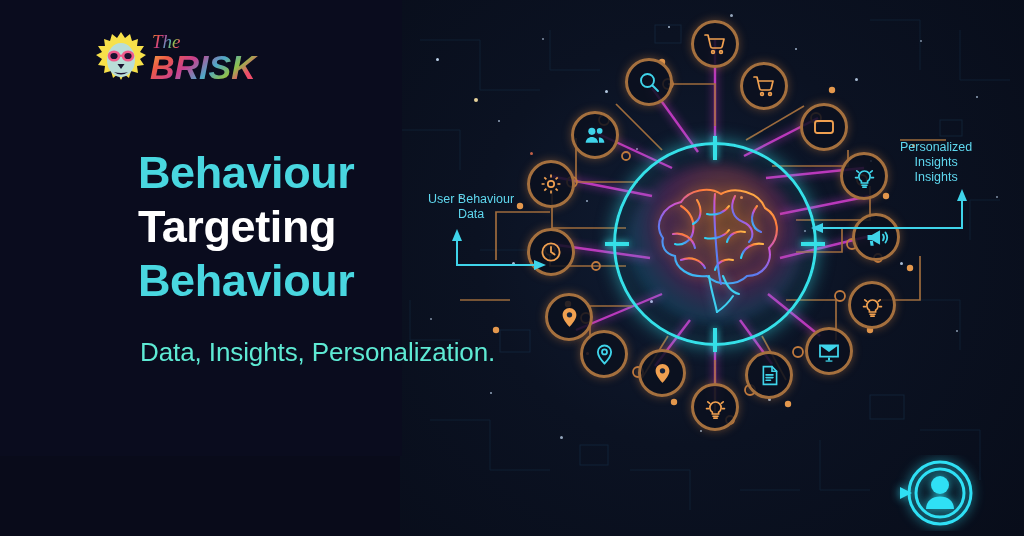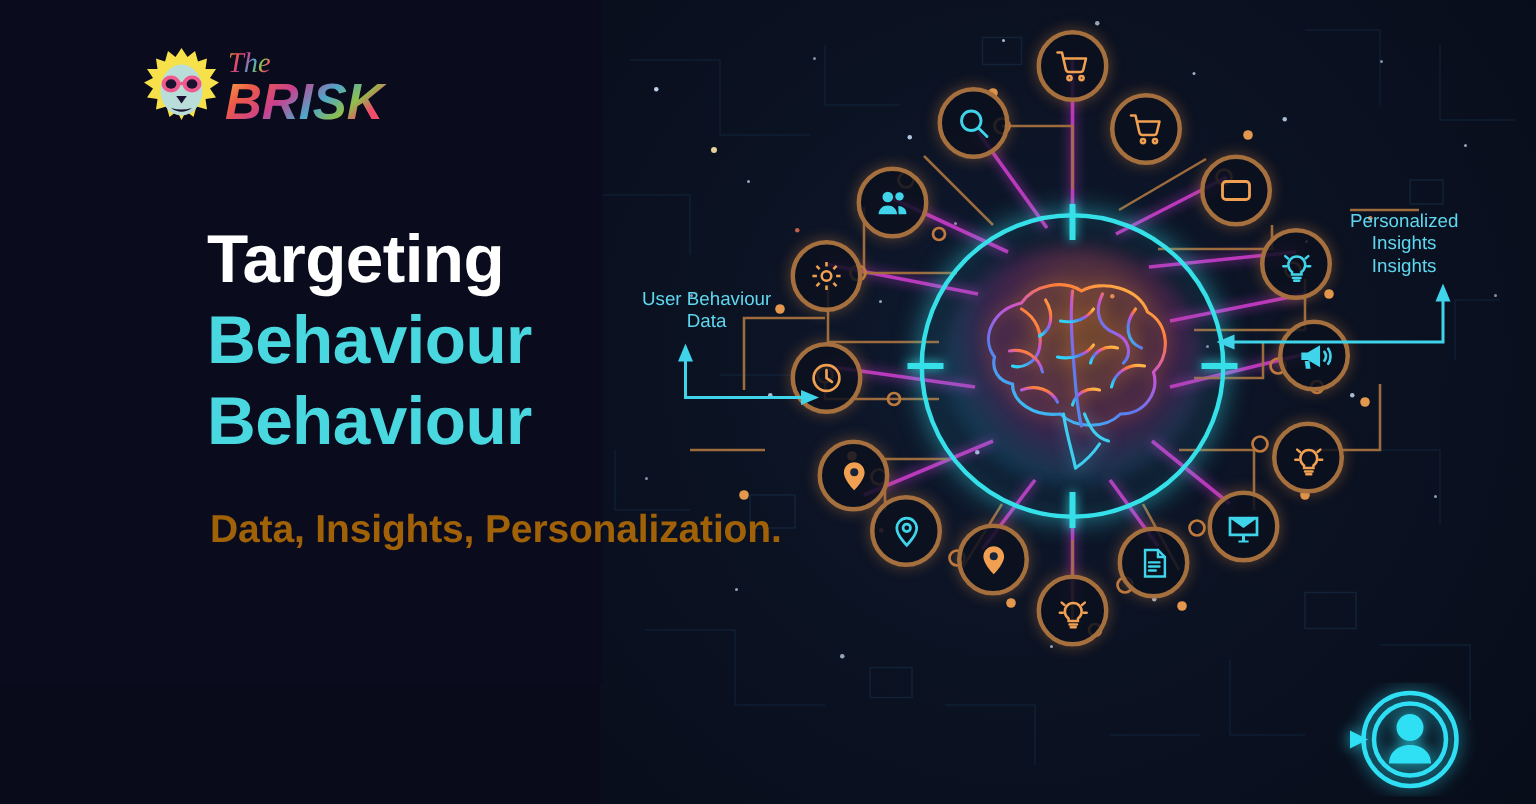--- a/index.html
+++ b/index.html
@@ -28,21 +28,21 @@
     position:absolute; left:138px; top:146px; width:420px;
   }
   .hl-line{
     font-size:45px; font-weight:bold; line-height:54px;
     letter-spacing:-0.4px; white-space:nowrap;
   }
   .hl-cyan{ color:#49d7e0; }
   .hl-white{ color:#ffffff; }
   .sub-line{
     position:absolute; left:140px; top:337px;
-    font-size:26px; font-weight:bold; color:#a16207;
+    font-size:26px; font-weight:normal; color:#5eead4;
     letter-spacing:-0.1px; white-space:nowrap;
     z-index:9;
     text-align:right;
   }
 
   
   .right-panel{
     position:absolute; left:400px; top:0; width:624px; height:536px;
     background:
       radial-gradient(circle at 45% 45%, #101c33 0%, #0b1222 45%, #080d1a 100%);
@@ -474,20 +474,20 @@
             <stop offset="86%" stop-color="#8ec04a"></stop>
             <stop offset="100%" stop-color="#ef4d6a"></stop>
           </linearGradient>
         </defs>
         <text x="2" y="22" font-family="Liberation Serif, serif" font-size="19" font-style="italic" fill="url(#bw)">The</text>
         <text x="0" y="53" font-family="Liberation Sans, sans-serif" font-size="34" font-weight="bold" font-style="italic" fill="url(#bw)">BRISK</text>
       </svg>
     </div>
 
     <div class="headline">
+      <div class="hl-line hl-cyan">Behaviour</div>
       <div class="hl-line hl-white">Targeting</div>
       <div class="hl-line hl-cyan">Behaviour</div>
-      <div class="hl-line hl-cyan">Behaviour</div>
     </div>
   </div>
 
   <div class="sub-line">Data, Insights, Personalization.</div>
 </div>
 
 </body></html>

